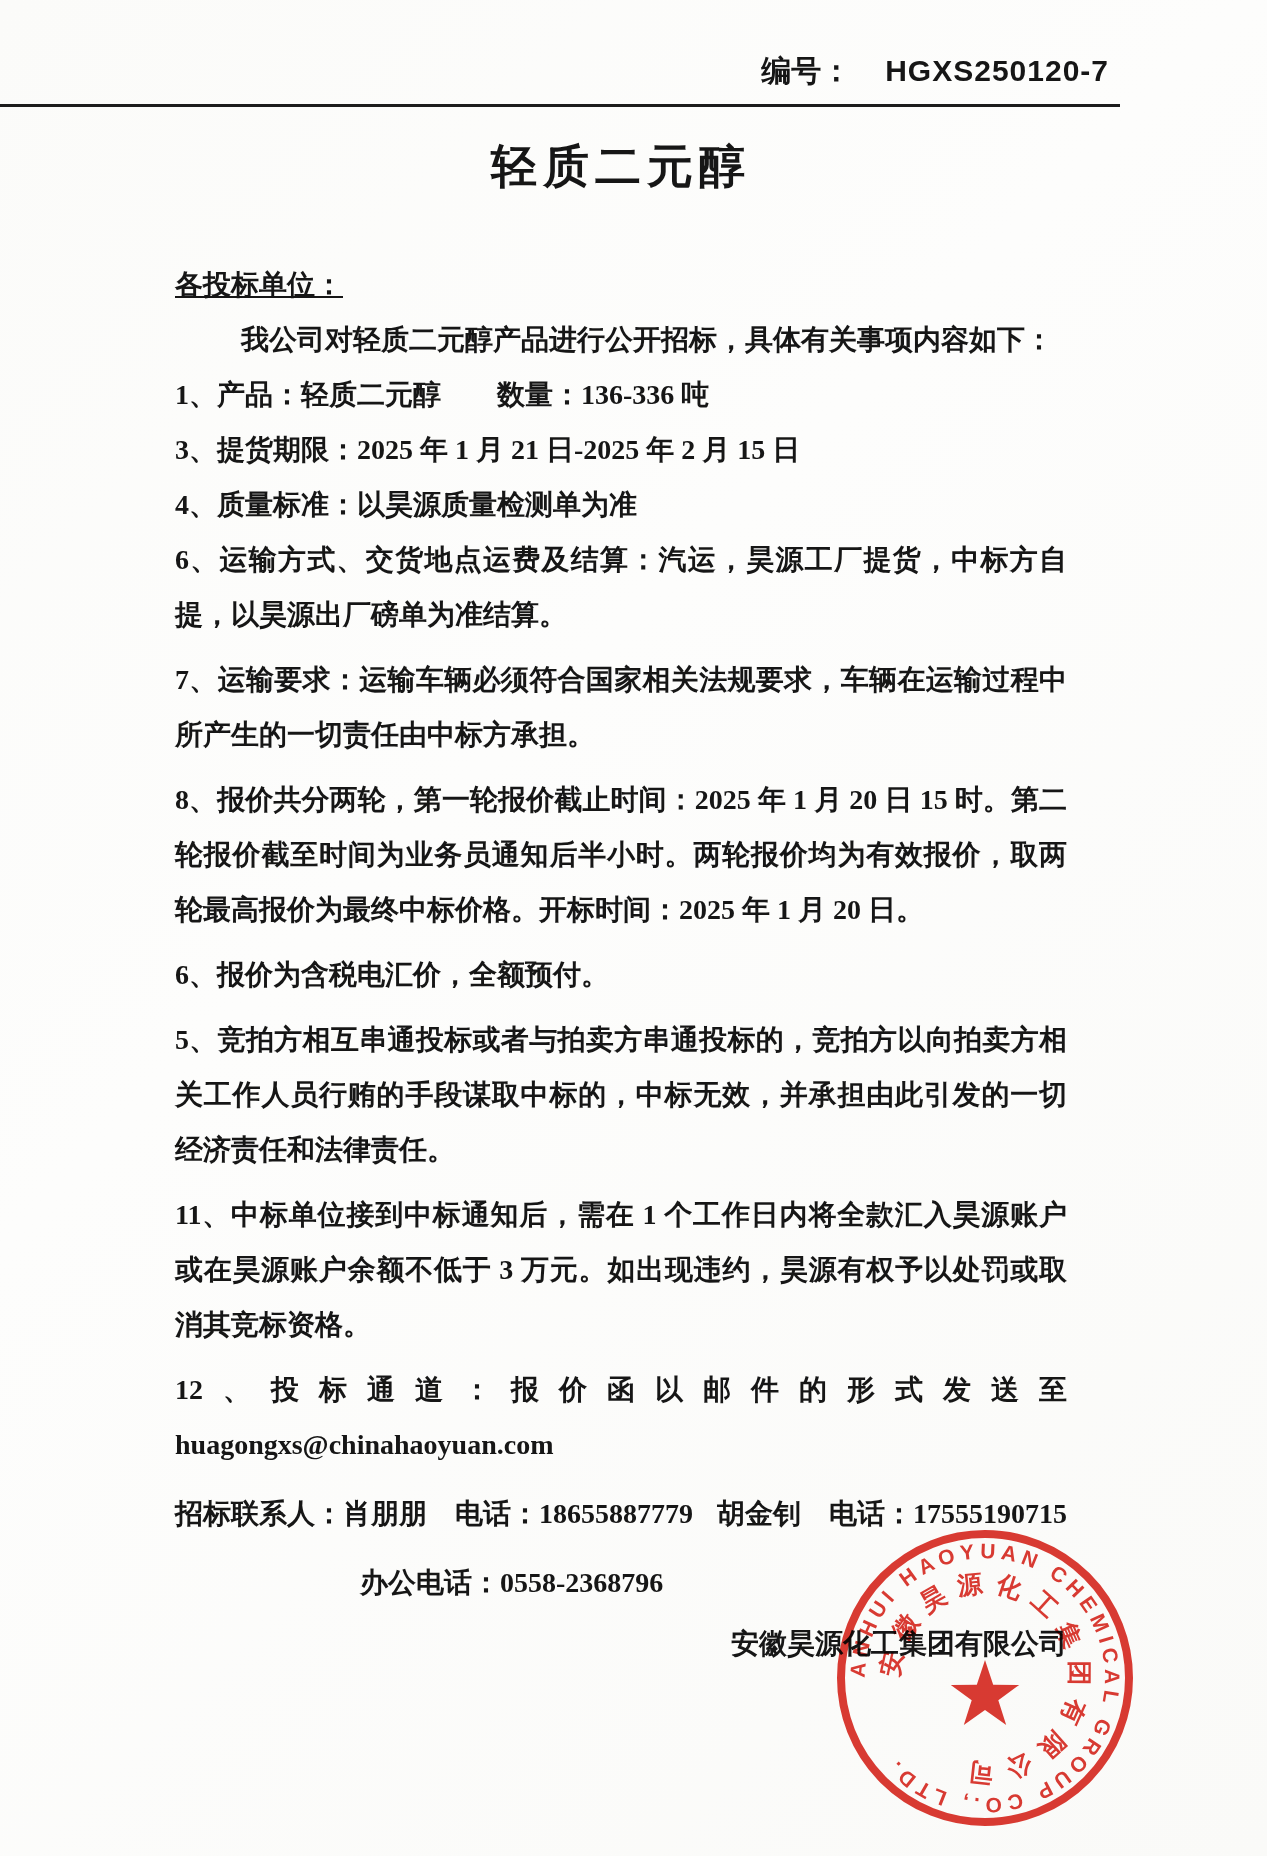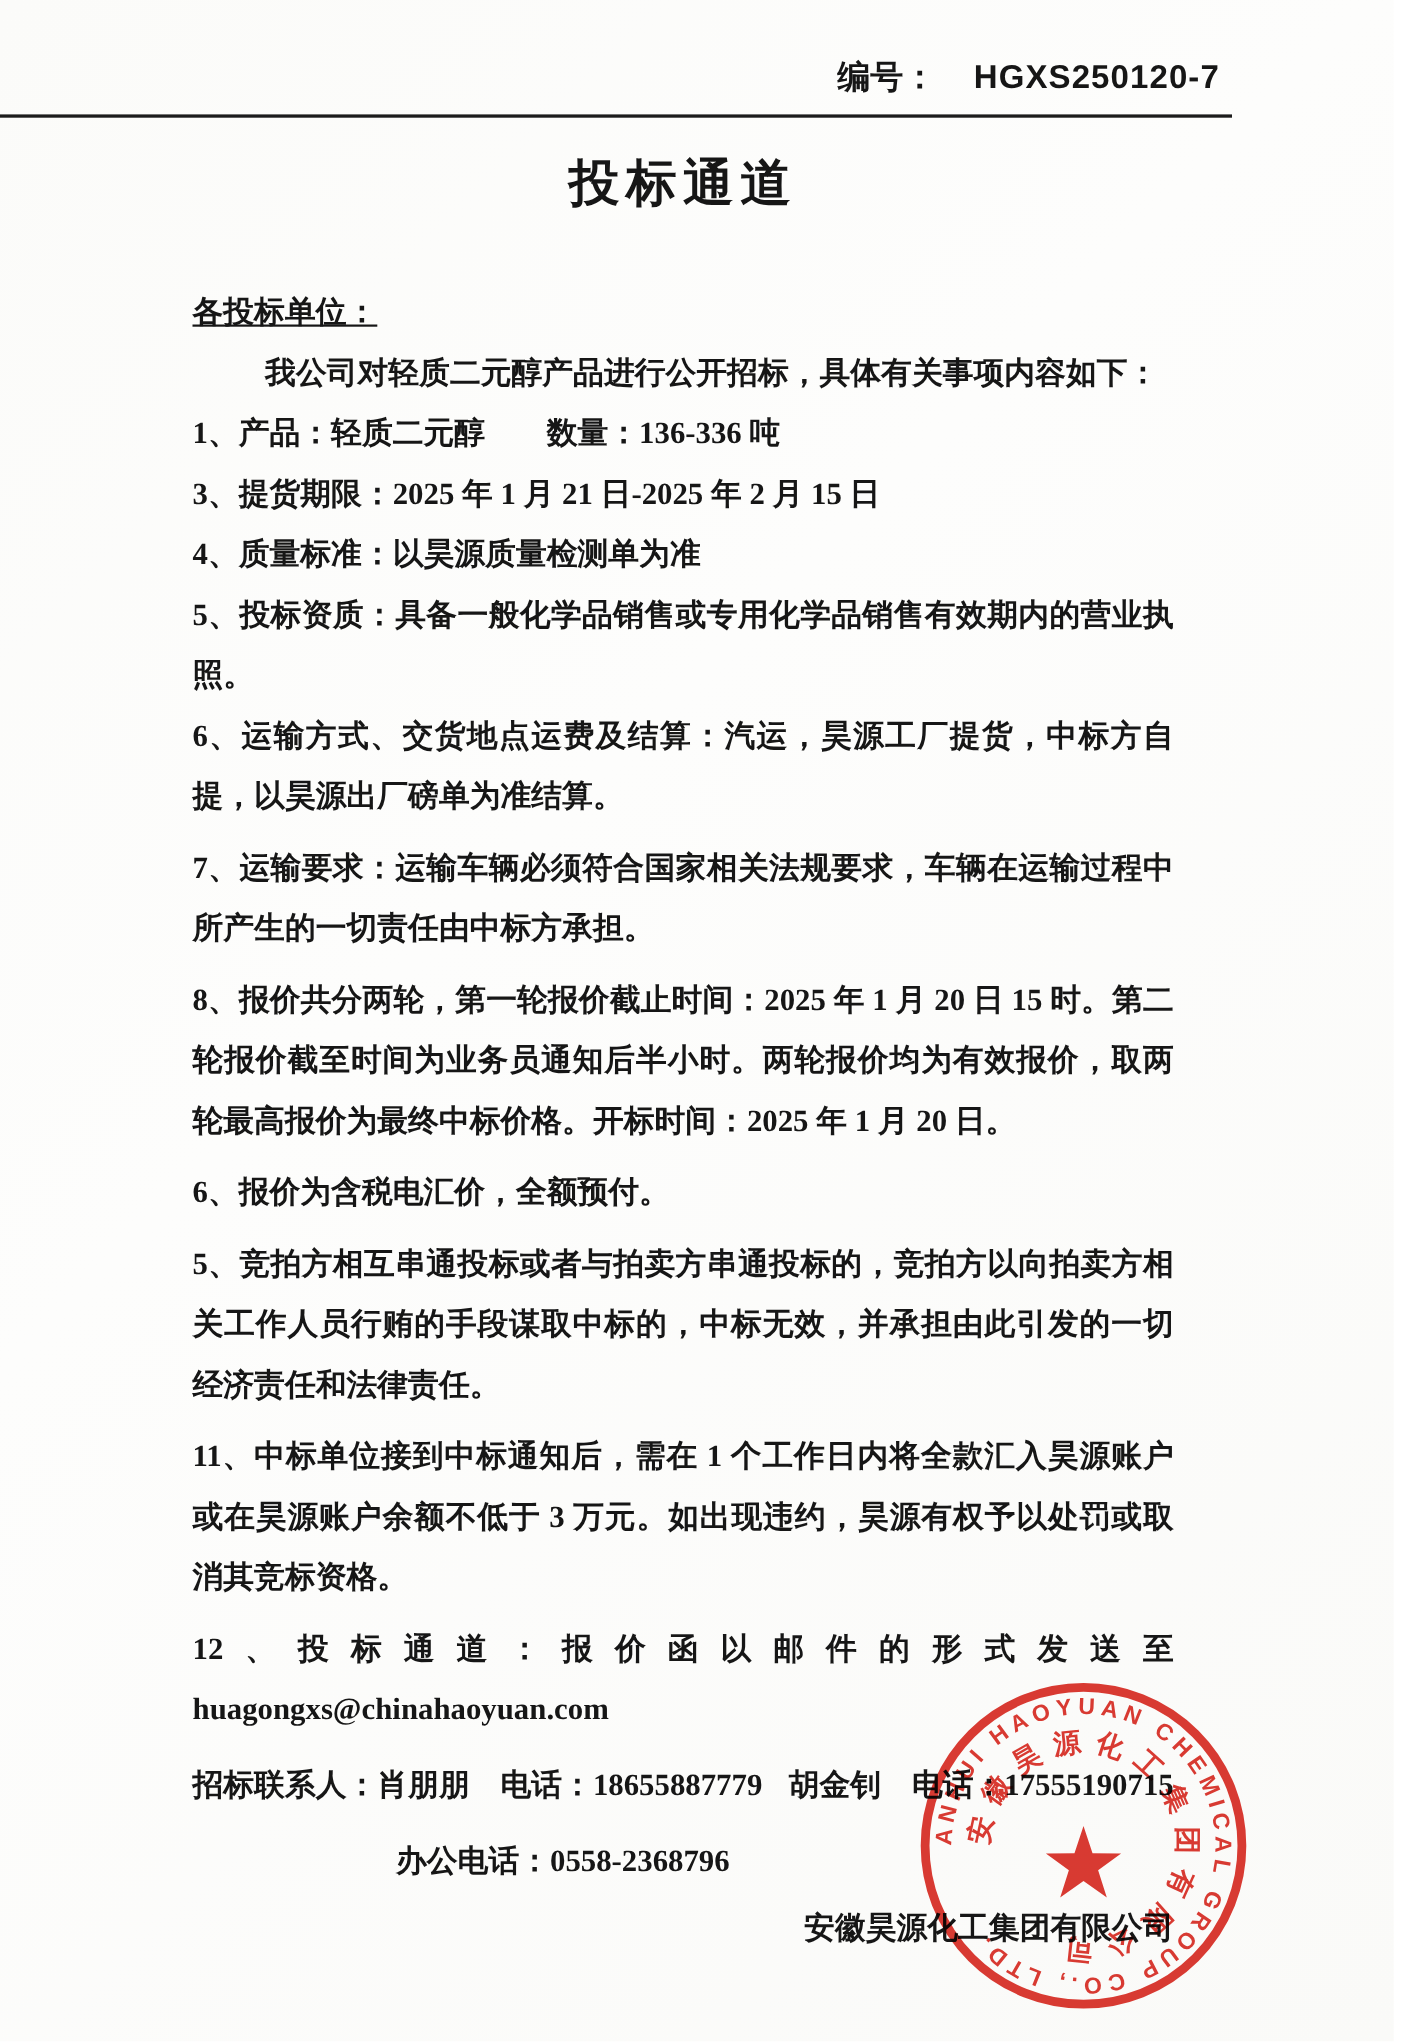--- a/index.html
+++ b/index.html
@@ -48,30 +48,29 @@
 <body>
 
 <div class="page">
 
   <div class="ref">
     <span>编号：</span><span class="num">HGXS250120-7</span>
   </div>
 
   <div class="rule"></div>
 
-  <h1 class="title">投标通道</h1>
+  <h1 class="title">轻质二元醇</h1>
 
   <div class="body-text">
     <p class="salutation">各投标单位：</p>
     <p class="intro">我公司对轻质二元醇产品进行公开招标，具体有关事项内容如下：</p>
 
     <p class="item">1、产品：轻质二元醇　　数量：136-336 吨</p>
     <p class="item">3、提货期限：2025 年 1 月 21 日-2025 年 2 月 15 日</p>
     <p class="item">4、质量标准：以昊源质量检测单为准</p>
-    <p class="item">5、投标资质：具备一般化学品销售或专用化学品销售有效期内的营业执照。</p>
     <p class="item">6、运输方式、交货地点运费及结算：汽运，昊源工厂提货，中标方自提，以昊源出厂磅单为准结算。</p>
     <p class="item sp">7、运输要求：运输车辆必须符合国家相关法规要求，车辆在运输过程中所产生的一切责任由中标方承担。</p>
     <p class="item sp">8、报价共分两轮，第一轮报价截止时间：2025 年 1 月 20 日 15 时。第二轮报价截至时间为业务员通知后半小时。两轮报价均为有效报价，取两轮最高报价为最终中标价格。开标时间：2025 年 1 月 20 日。</p>
     <p class="item sp">6、报价为含税电汇价，全额预付。</p>
     <p class="item sp">5、竞拍方相互串通投标或者与拍卖方串通投标的，竞拍方以向拍卖方相关工作人员行贿的手段谋取中标的，中标无效，并承担由此引发的一切经济责任和法律责任。</p>
     <p class="item sp">11、中标单位接到中标通知后，需在 1 个工作日内将全款汇入昊源账户或在昊源账户余额不低于 3 万元。如出现违约，昊源有权予以处罚或取消其竞标资格。</p>
     <p class="item sp">12、投标通道：报价函以邮件的形式发送至 huagongxs@chinahaoyuan.com</p>
 
     <div class="contacts">
       <span>

